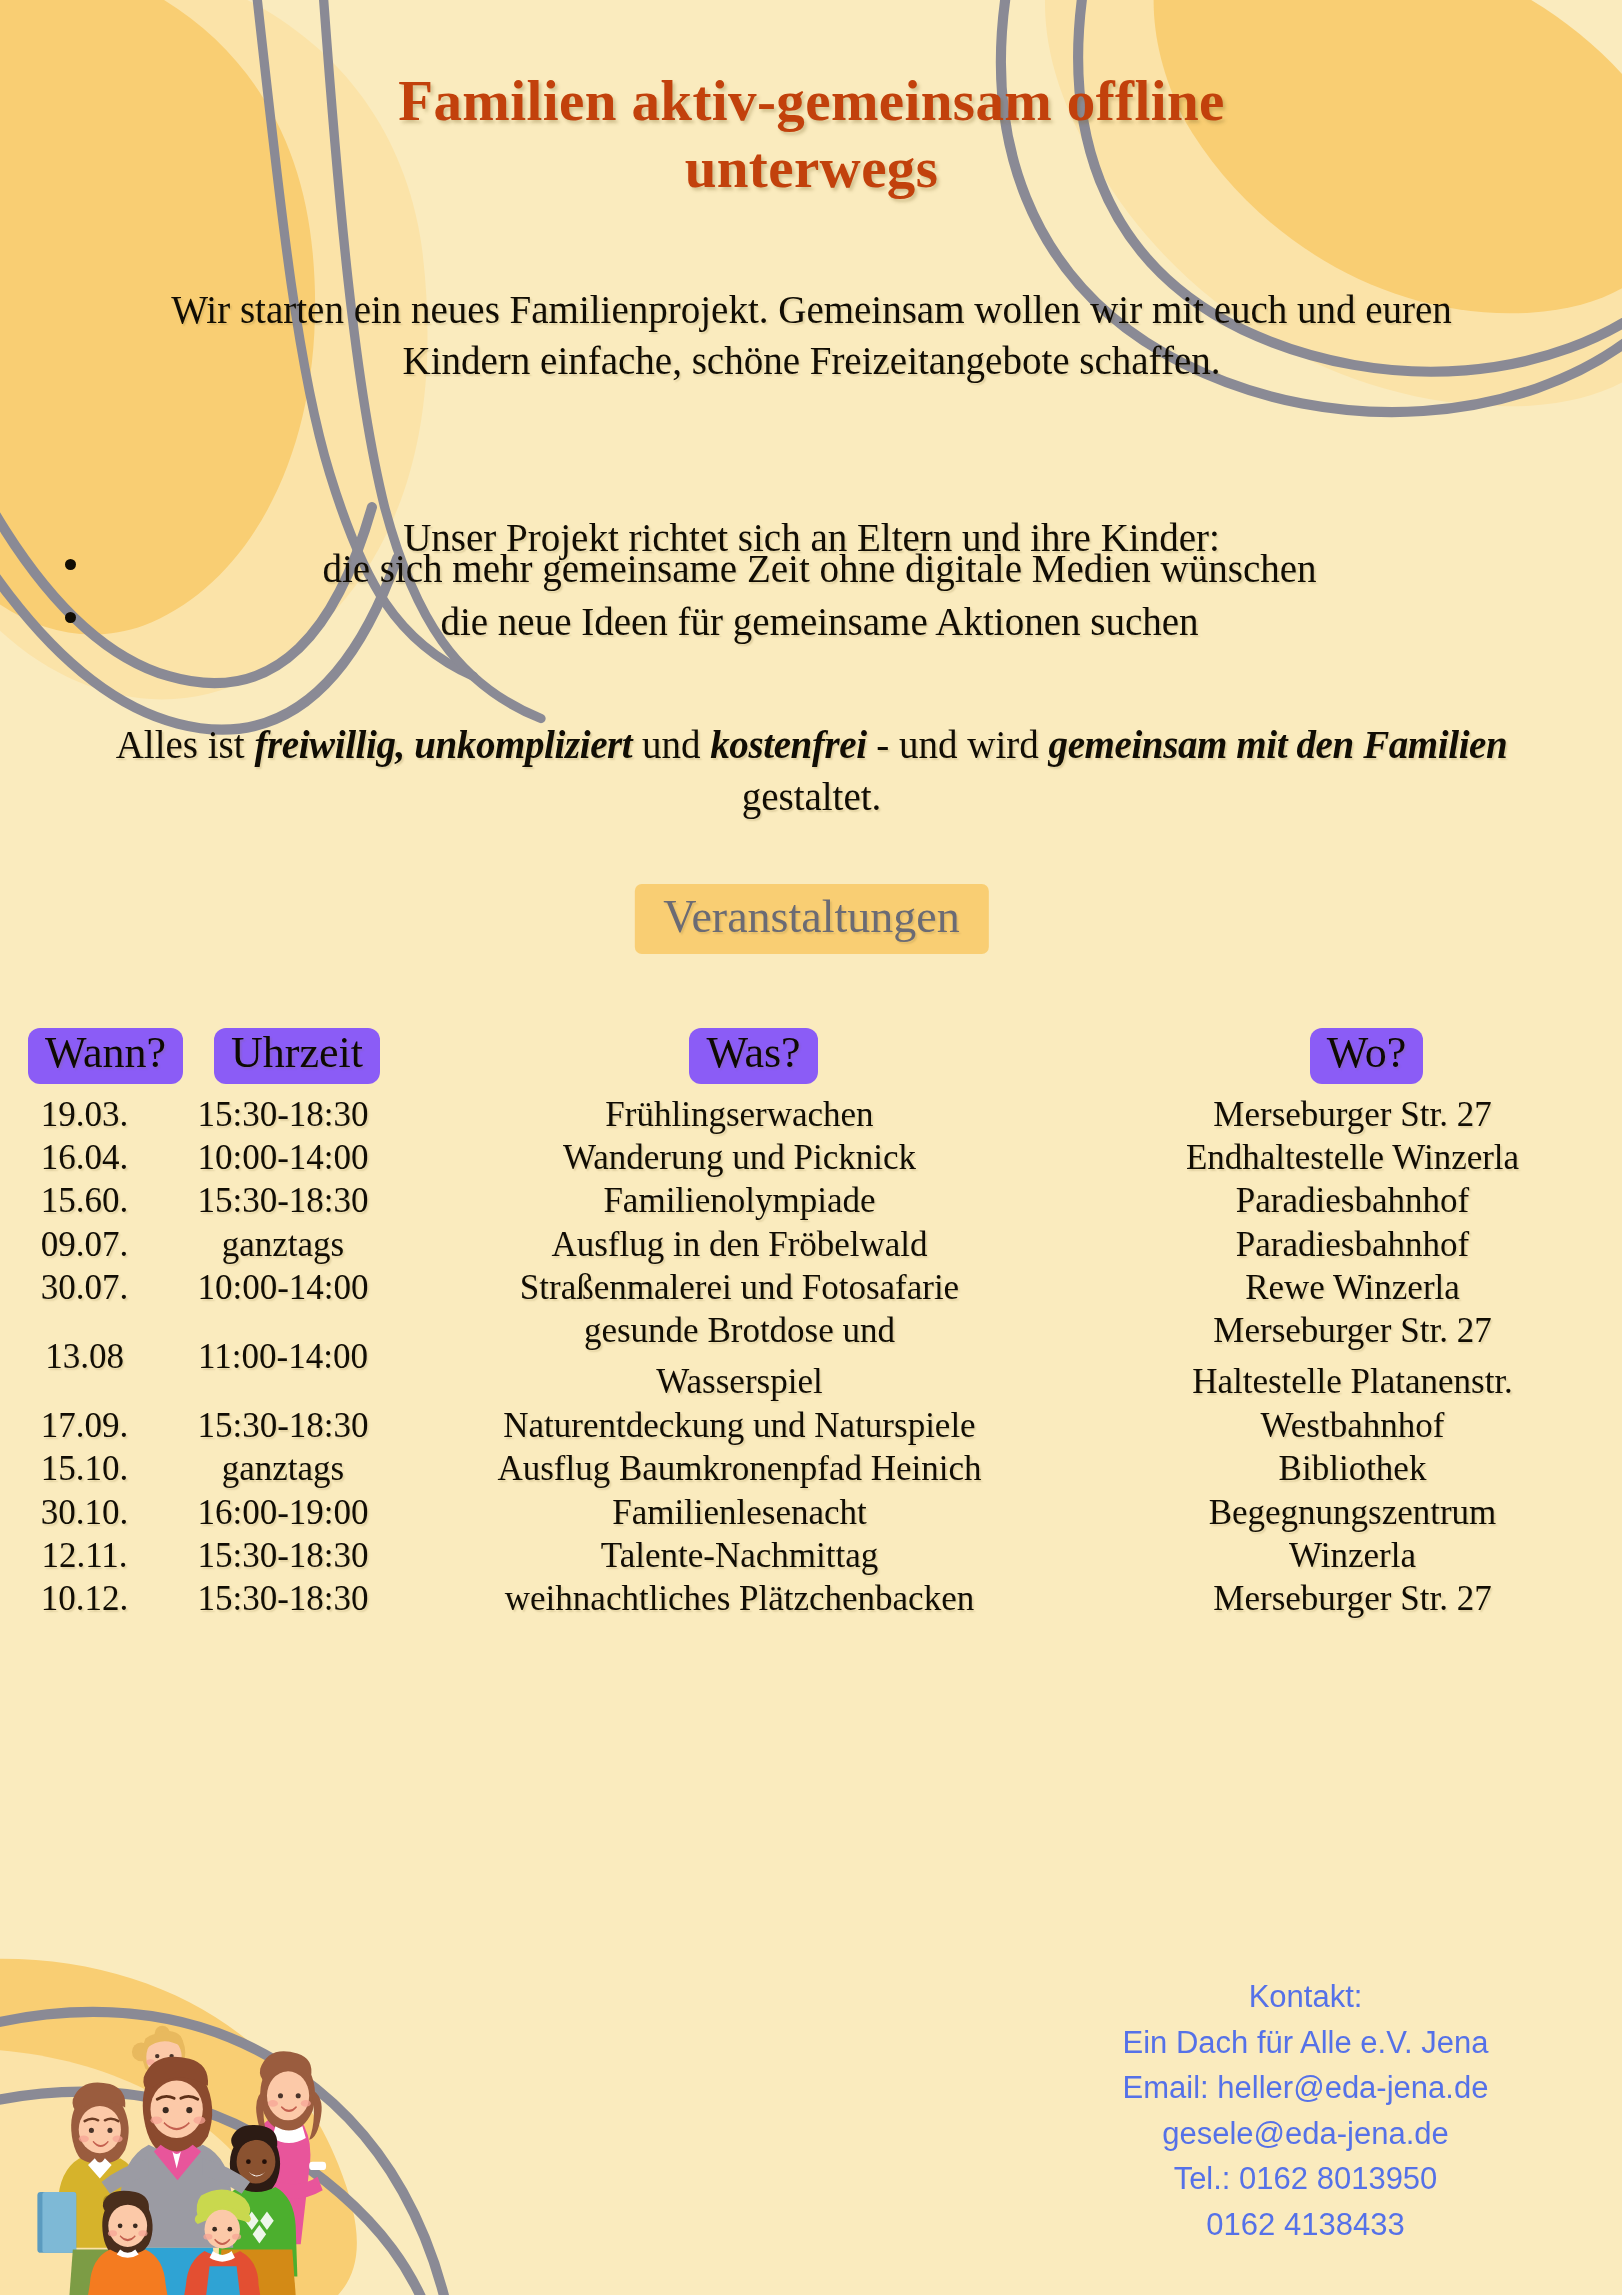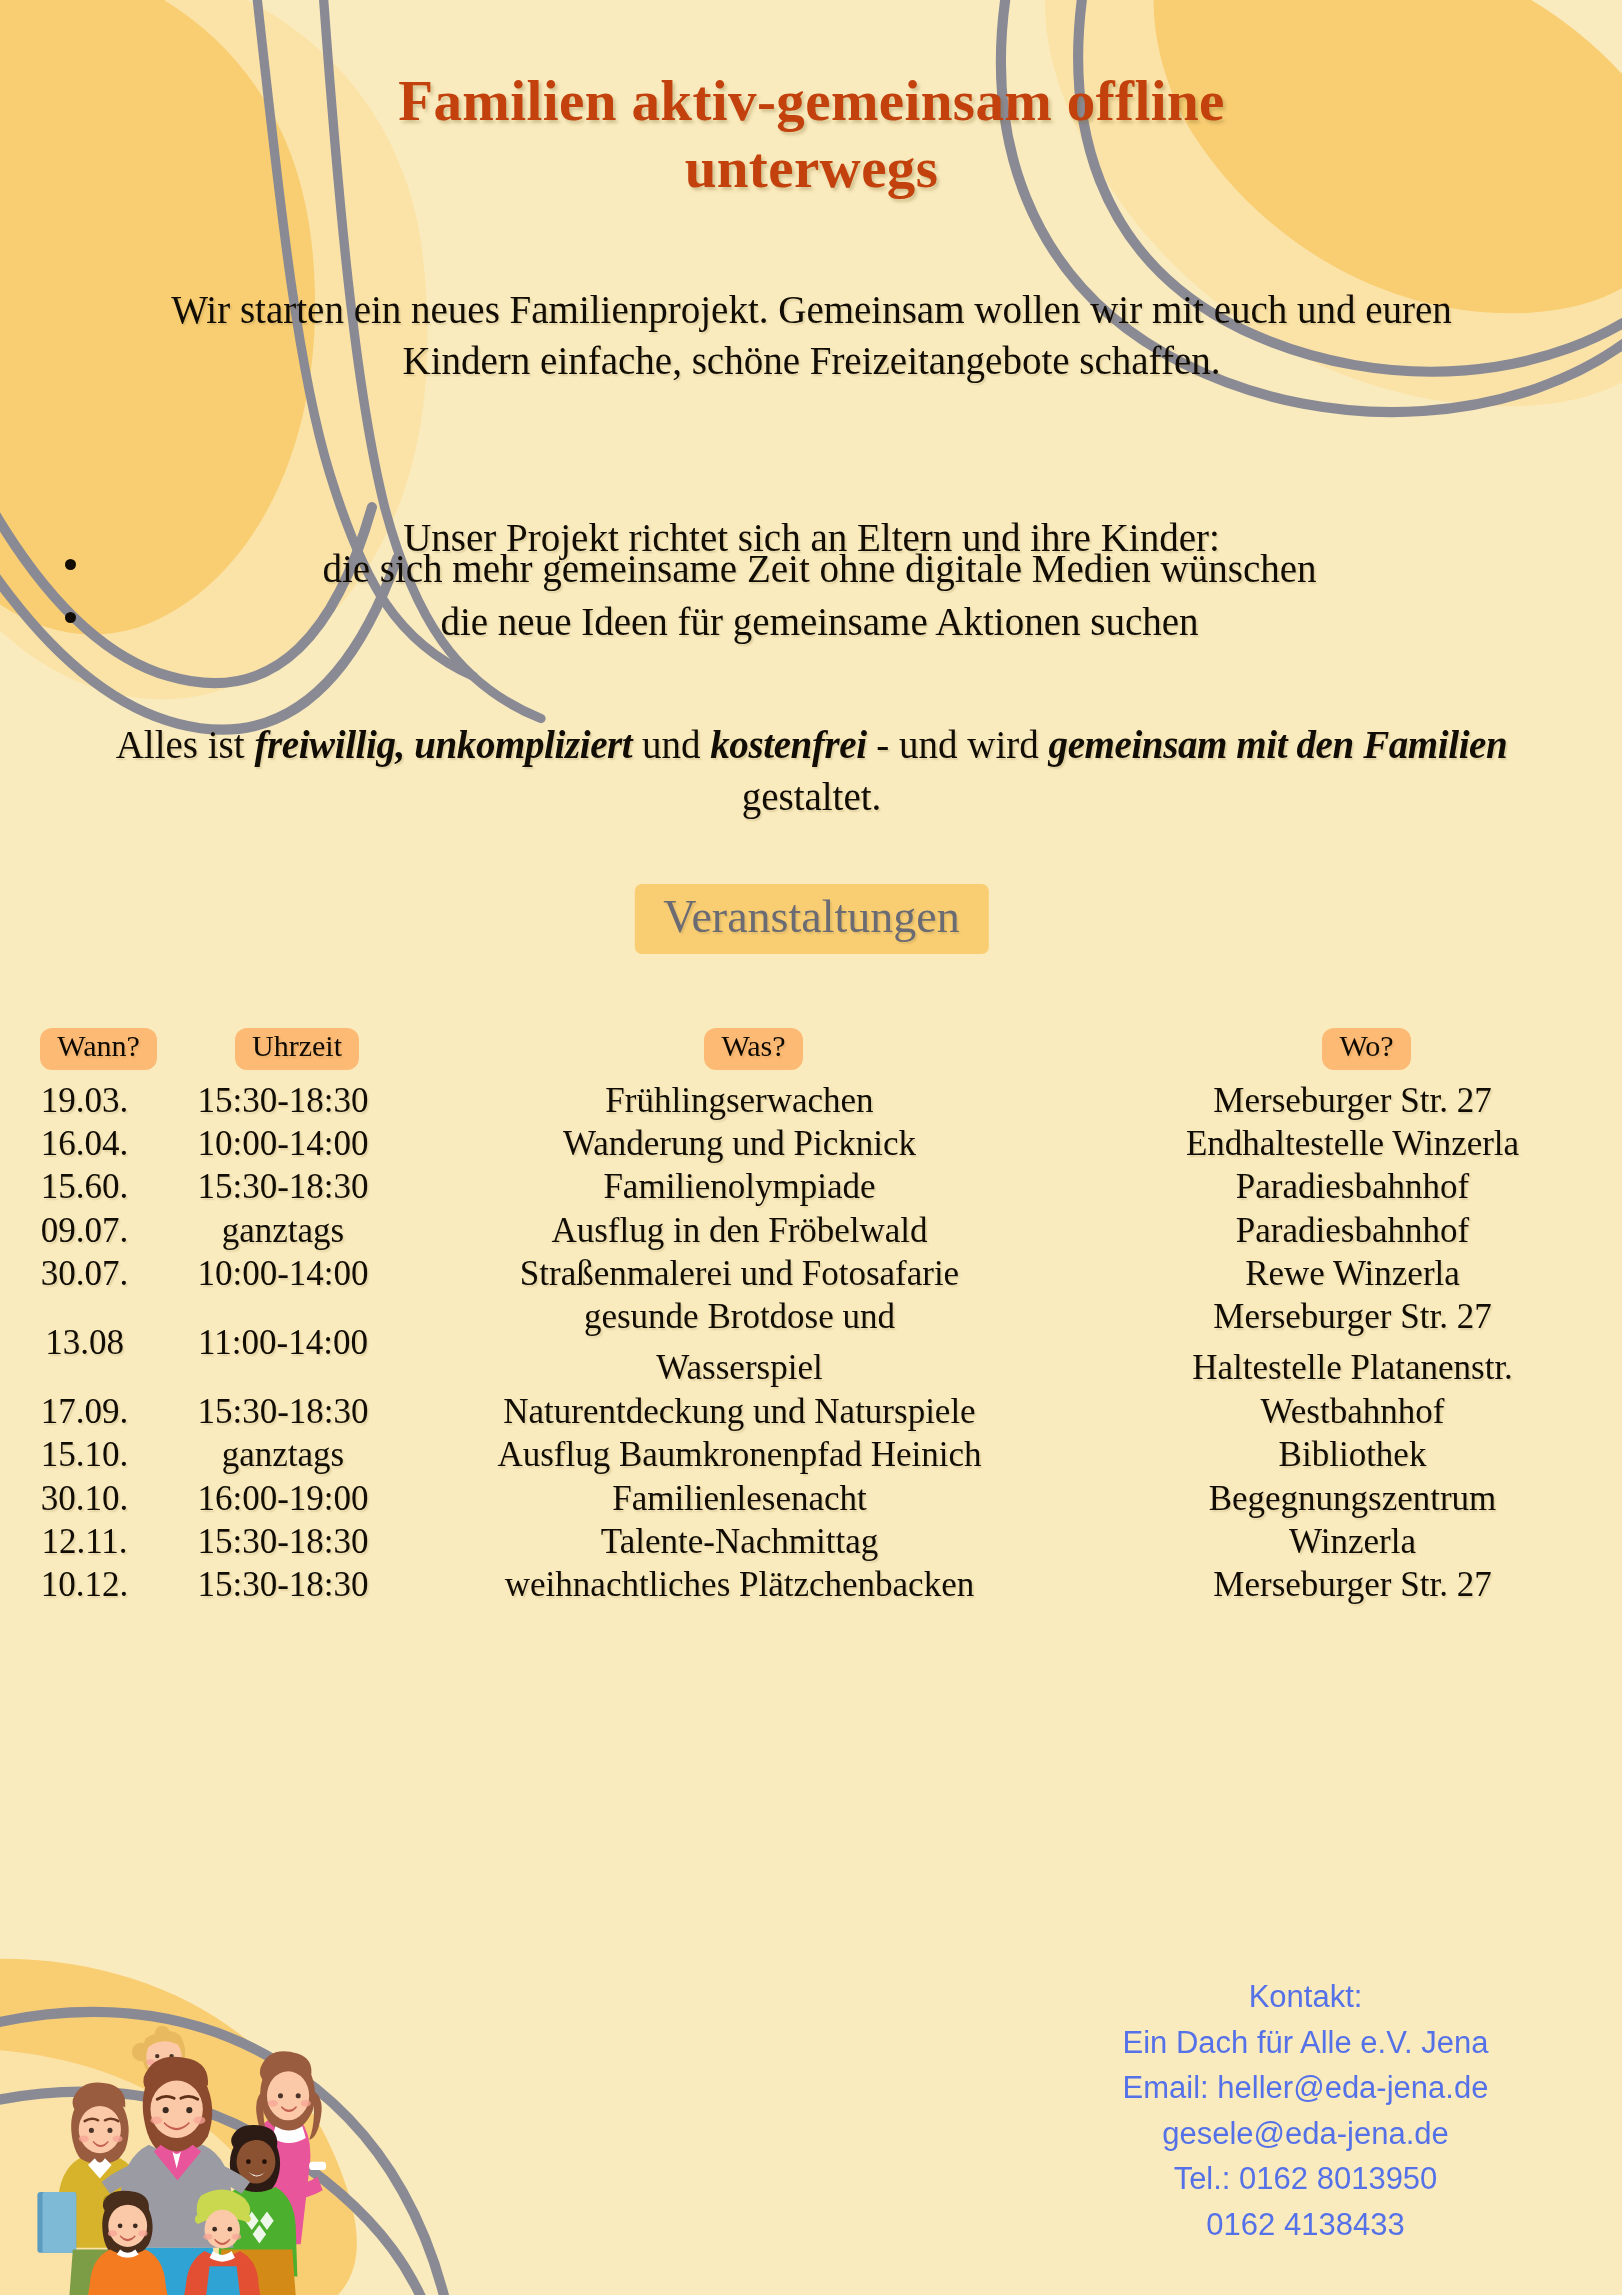--- a/index.html
+++ b/index.html
@@ -136,24 +136,24 @@
   #events-table col.c-what { width: 685px; }
   #events-table col.c-where { width: 541px; }
 
   #events-table th {
     padding: 0 0 8.5px 0;
     font-weight: normal;
     vertical-align: bottom;
   }
   #events-table th .hdr {
     display: inline-block;
-    background: #fdba74;
+    background: #8b5cf6;
     border-radius: 12px;
     padding: 3.4px 17px 8.5px 17px;
-    font-size: 30px;
+    font-size: 44px;
     line-height: 1.0;
     color: #0e0a02;
     text-shadow: 1.7px 1.7px 1.7px rgba(130,110,60,0.18);
     margin-left: 28px;
   }
   #events-table td {
     text-align: center;
     font-size: 35px;
     line-height: 1.0;
     padding: 4.2px 3.4px;

